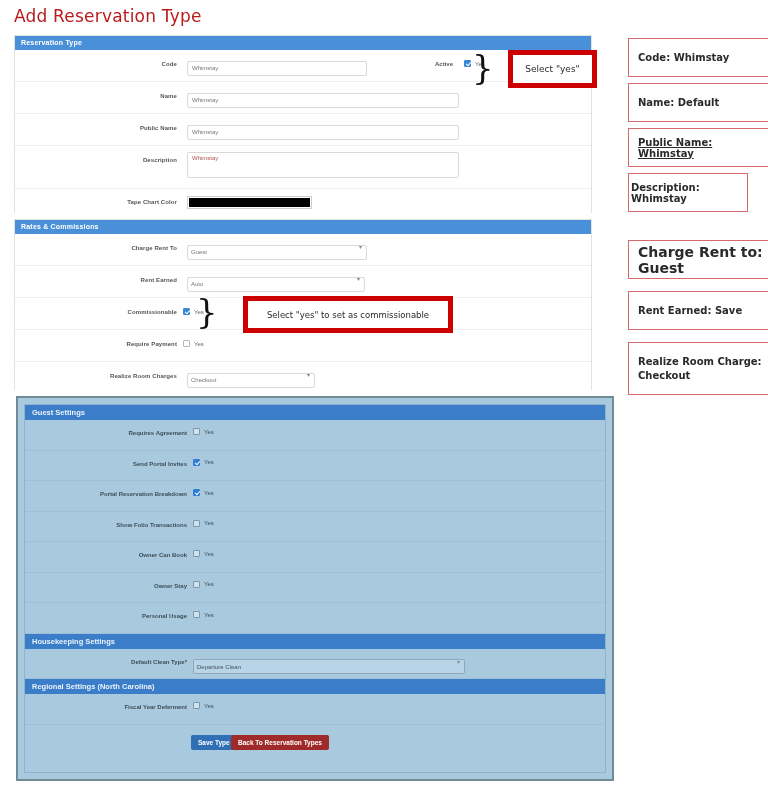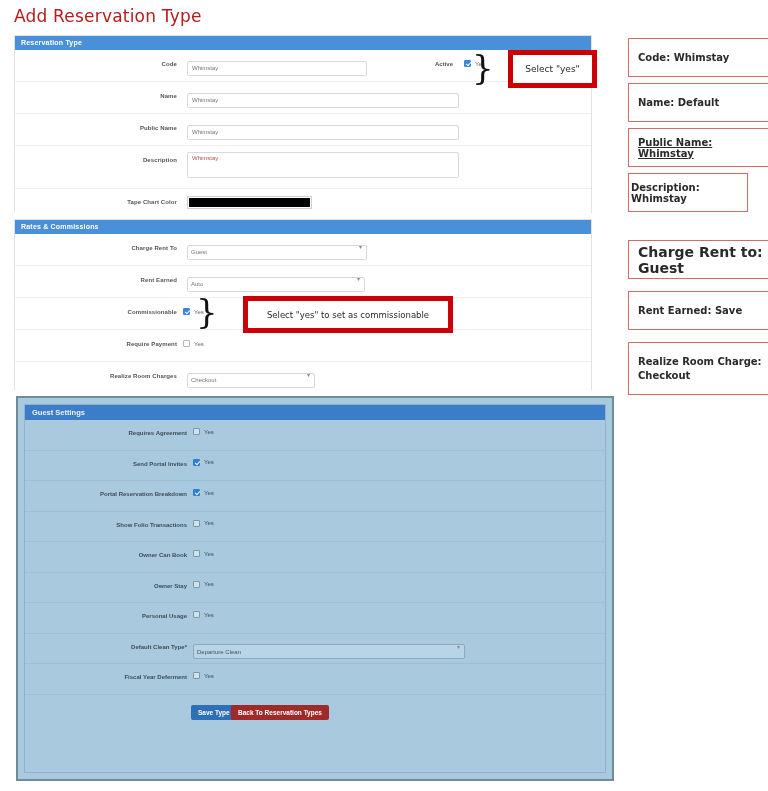--- a/index.html
+++ b/index.html
@@ -316,33 +316,35 @@
     </div>
 
     <div class="lrow">
       <div class="llabel">Personal Usage</div>
       <div class="lctl cbrow">
         <span class="lcb"></span>
         <span class="lcbtext">Yes</span>
       </div>
     </div>
 
+    <div class="lp-head">Housekeeping Settings</div>
 
     <div class="lrow">
       <div class="llabel">Default Clean Type*</div>
       <div class="lctl" style="top:6px;">
         <span class="selwrap">
           <select class="lsel" style="width:272px;">
             <option>Departure Clean</option>
           </select>
           <span class="chev">▾</span>
         </span>
       </div>
     </div>
 
+    <div class="lp-head">Regional Settings (North Carolina)</div>
 
     <div class="lrow">
       <div class="llabel">Fiscal Year Deferment</div>
       <div class="lctl cbrow">
         <span class="lcb"></span>
         <span class="lcbtext">Yes</span>
       </div>
     </div>
 
     <div class="lrow" style="height:36px;border-bottom:none;">

